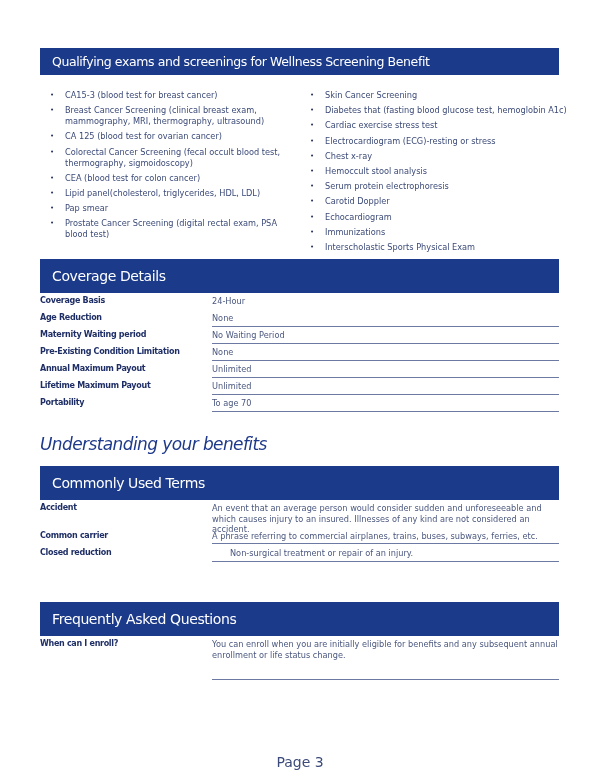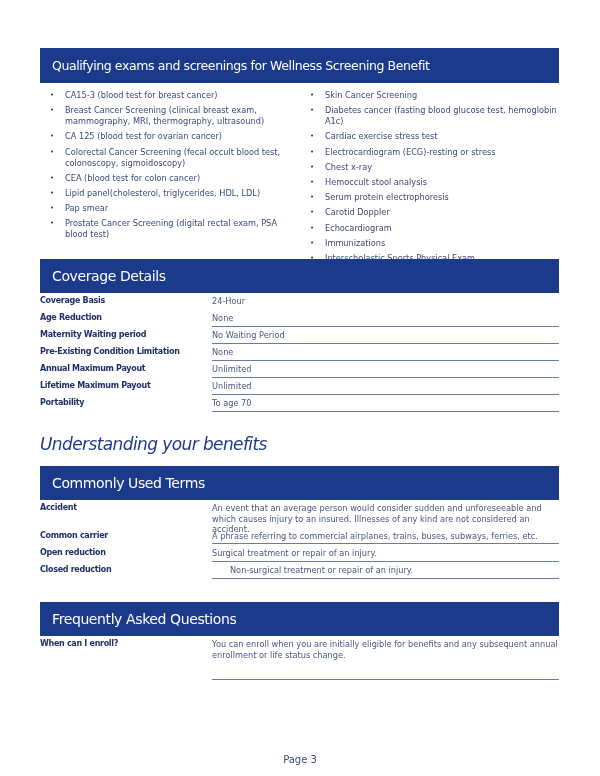--- a/index.html
+++ b/index.html
@@ -1,58 +1,58 @@
 <!DOCTYPE html>
 <html><head>
   <meta charset="utf-8">
   <style>
     html, body { margin: 0; padding: 0; background: #ffffff; }
     body { width: 600px; height: 776px; position: relative; overflow: hidden;
       font-family: "DejaVu Sans", sans-serif; color: #2d3a66; }
     .bar { position: absolute; left: 40px; width: 519px; background: #1b3a8a;
       color: #ffffff; box-sizing: border-box; display: flex; align-items: center; padding-left: 12px;
       letter-spacing: -0.4px; }
-    .bar.small { font-size: 12.5px; height: 35px; }
+    .bar.small { font-size: 12.5px; height: 27px; }
     .bar.big { font-size: 14px; height: 34px; align-items: center; }
     .col { position: absolute; top: 90px; margin: 0; padding: 0; list-style: none; font-size: 8.2px; line-height: 11px; color: #3b4a78; }
     .col li { position: relative; padding-left: 16px; margin-bottom: 4.2px; }
     .col li::before { content: "\2022"; position: absolute; left: 1px; top: 0; font-size: 7px; color: #2d3a66; }
     .col.left { left: 49px; width: 240px; }
     .col.right { left: 309px; width: 260px; }
     .kv { position: absolute; left: 40px; width: 519px; }
     .kv .row { display: flex; position: relative; }
     .kv .k { width: 172px; font-size: 8px; font-weight: bold; color: #1f2f66; letter-spacing: -0.3px; padding-top: 2px; }
     .kv .v { flex: 1; font-size: 8.2px; color: #4a577f; border-bottom: 1.5px solid #6b79a3; padding-top: 2px; padding-bottom: 18px; line-height: 10.5px; }
     .kv .row.last .v { border-bottom: none; }
     .coverage .row { height: 17px; }
     .coverage .v { height: 12px; }
     .h-big { position: absolute; left: 40px; top: 434px; font-size: 17px; color: #1f3a8a; letter-spacing: -0.6px; margin: 0; font-weight: normal; font-style: italic; }
-    .footer { position: absolute; top: 754px; left: 0; width: 600px; text-align: center; font-size: 10px; color: #3b4a78; }
+    .footer { position: absolute; top: 754px; left: 0; width: 600px; text-align: center; font-size: 14px; color: #3b4a78; }
   </style>
 </head>
 <body>
 
 <div class="bar small" style="top:48px;">
   <span>Qualifying exams and screenings for Wellness Screening Benefit</span>
 </div>
 
 <ul class="col left">
   <li>CA15-3 (blood test for breast cancer)</li>
   <li>Breast Cancer Screening (clinical breast exam, mammography, MRI, thermography, ultrasound)</li>
   <li>CA 125 (blood test for ovarian cancer)</li>
-  <li>Colorectal Cancer Screening (fecal occult blood test, colonoscopy, sigmoidoscopy)</li>
+  <li>Colorectal Cancer Screening (fecal occult blood test, thermography, sigmoidoscopy)</li>
   <li>CEA (blood test for colon cancer)</li>
   <li>Lipid panel(cholesterol, triglycerides, HDL, LDL)</li>
   <li>Pap smear</li>
   <li>Prostate Cancer Screening (digital rectal exam, PSA blood test)</li>
 </ul>
 
 <ul class="col right">
   <li>Skin Cancer Screening</li>
-  <li>Diabetes cancer (fasting blood glucose test, hemoglobin A1c)</li>
+  <li>Diabetes that (fasting blood glucose test, hemoglobin A1c)</li>
   <li>Cardiac exercise stress test</li>
   <li>Electrocardiogram (ECG)-resting or stress</li>
   <li>Chest x-ray</li>
   <li>Hemoccult stool analysis</li>
   <li>Serum protein electrophoresis</li>
   <li>Carotid Doppler</li>
   <li>Echocardiogram</li>
   <li>Immunizations</li>
   <li>Interscholastic Sports Physical Exam</li>
 </ul>
@@ -100,24 +100,20 @@
 
 <div class="kv terms" style="top:501px;">
   <div class="row" style="height:28px;">
     <div class="k">Accident</div>
     <div class="v" style="height:22px;">An event that an average person would consider sudden and unforeseeable and which causes injury to an insured. Illnesses of any kind are not considered an accident.</div>
   </div>
   <div class="row" style="height:17px;">
     <div class="k">Common carrier</div>
     <div class="v" style="height:12px;">A phrase referring to commercial airplanes, trains, buses, subways, ferries, etc.</div>
   </div>
-  <div class="row" style="height:17px;">
-    <div class="k">Open reduction</div>
-    <div class="v" style="height:12px;">Surgical treatment or repair of an injury.</div>
-  </div>
   <div class="row last" style="height:17px;">
     <div class="k">Closed reduction</div>
     <div class="v" style="height:12px;margin-left:18px;">Non-surgical treatment or repair of an injury.</div>
   </div>
 </div>
 
 <div class="bar big" style="top:602px;">
   <span>Frequently Asked Questions</span>
 </div>
 

